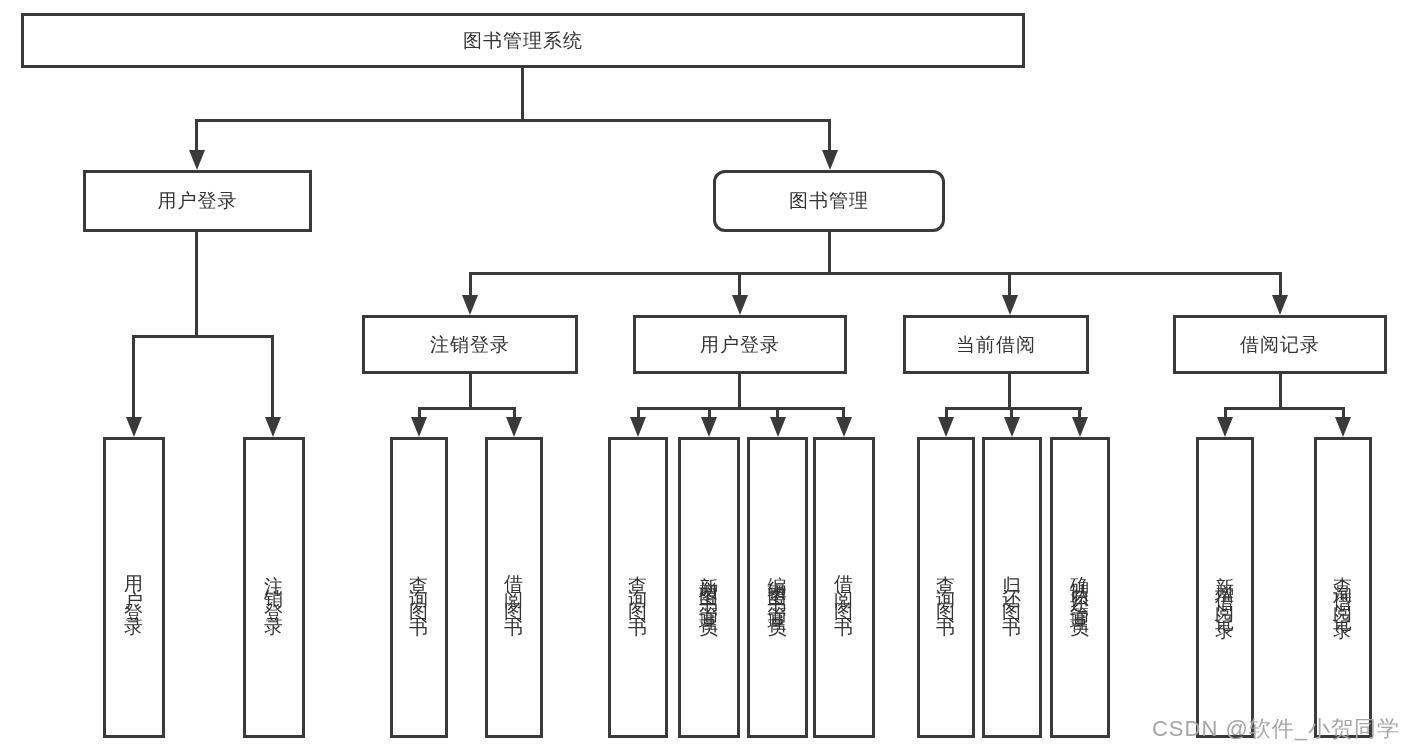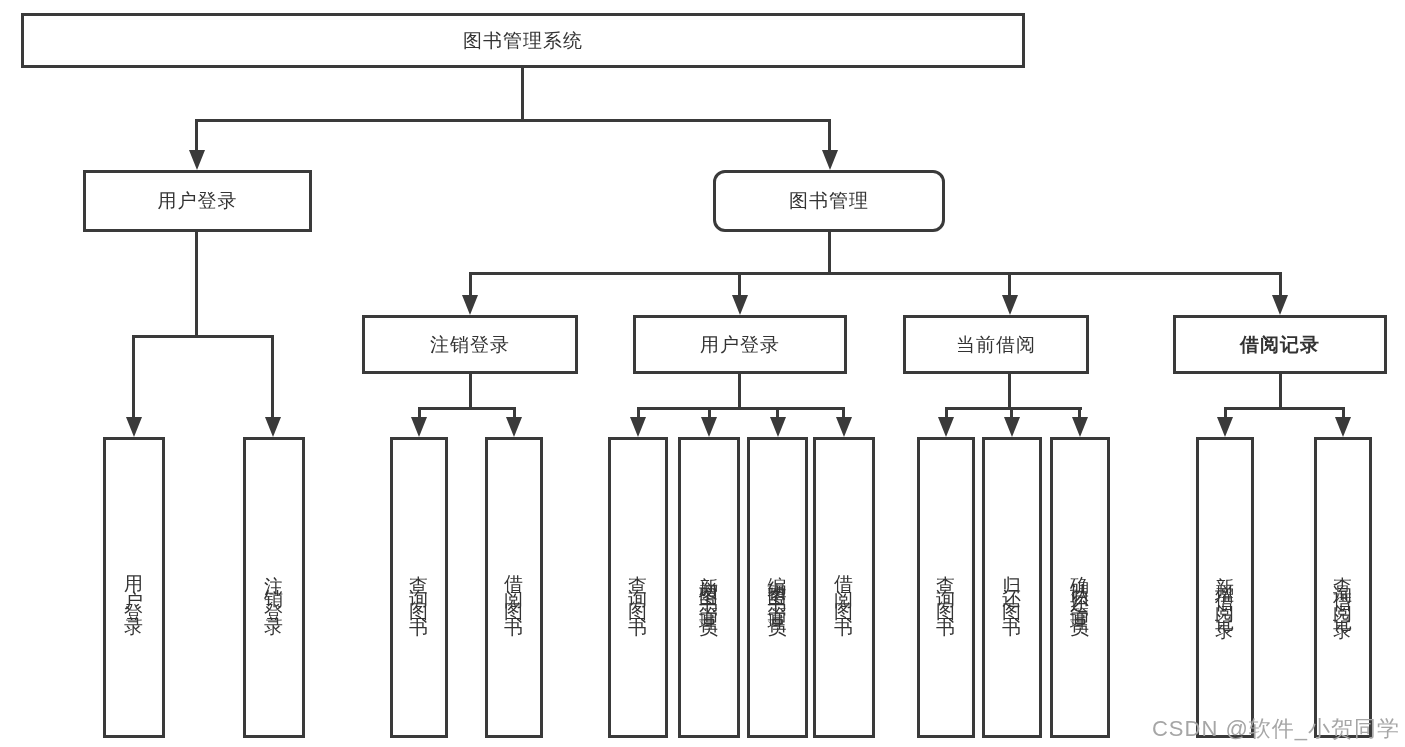--- a/index.html
+++ b/index.html
@@ -80,21 +80,21 @@
 
   <div class="box hbox" style="left:362px; top:315px; width:216px; height:59px;">
     <span>注销登录</span>
   </div>
   <div class="box hbox" style="left:633px; top:315px; width:214px; height:59px;">
     <span>用户登录</span>
   </div>
   <div class="box hbox" style="left:903px; top:315px; width:186px; height:59px;">
     <span>当前借阅</span>
   </div>
-  <div class="box hbox" style="left:1173px; top:315px; width:214px; height:59px;font-weight:bold;">
+  <div class="box hbox" style="left:1173px; top:315px; width:214px; height:59px;">
     <span>借阅记录</span>
   </div>
 
   <div class="vline" style="left:469px; top:374px; height:36px;"></div>
   <div class="hline" style="left:418px; top:407px; width:98px;"></div>
   <div class="vline" style="left:418px; top:407px; height:14px;"></div>
   <div class="arrow" style="left:411px; top:417px;"></div>
   <div class="vline" style="left:513px; top:407px; height:14px;"></div>
   <div class="arrow" style="left:506px; top:417px;"></div>
 

